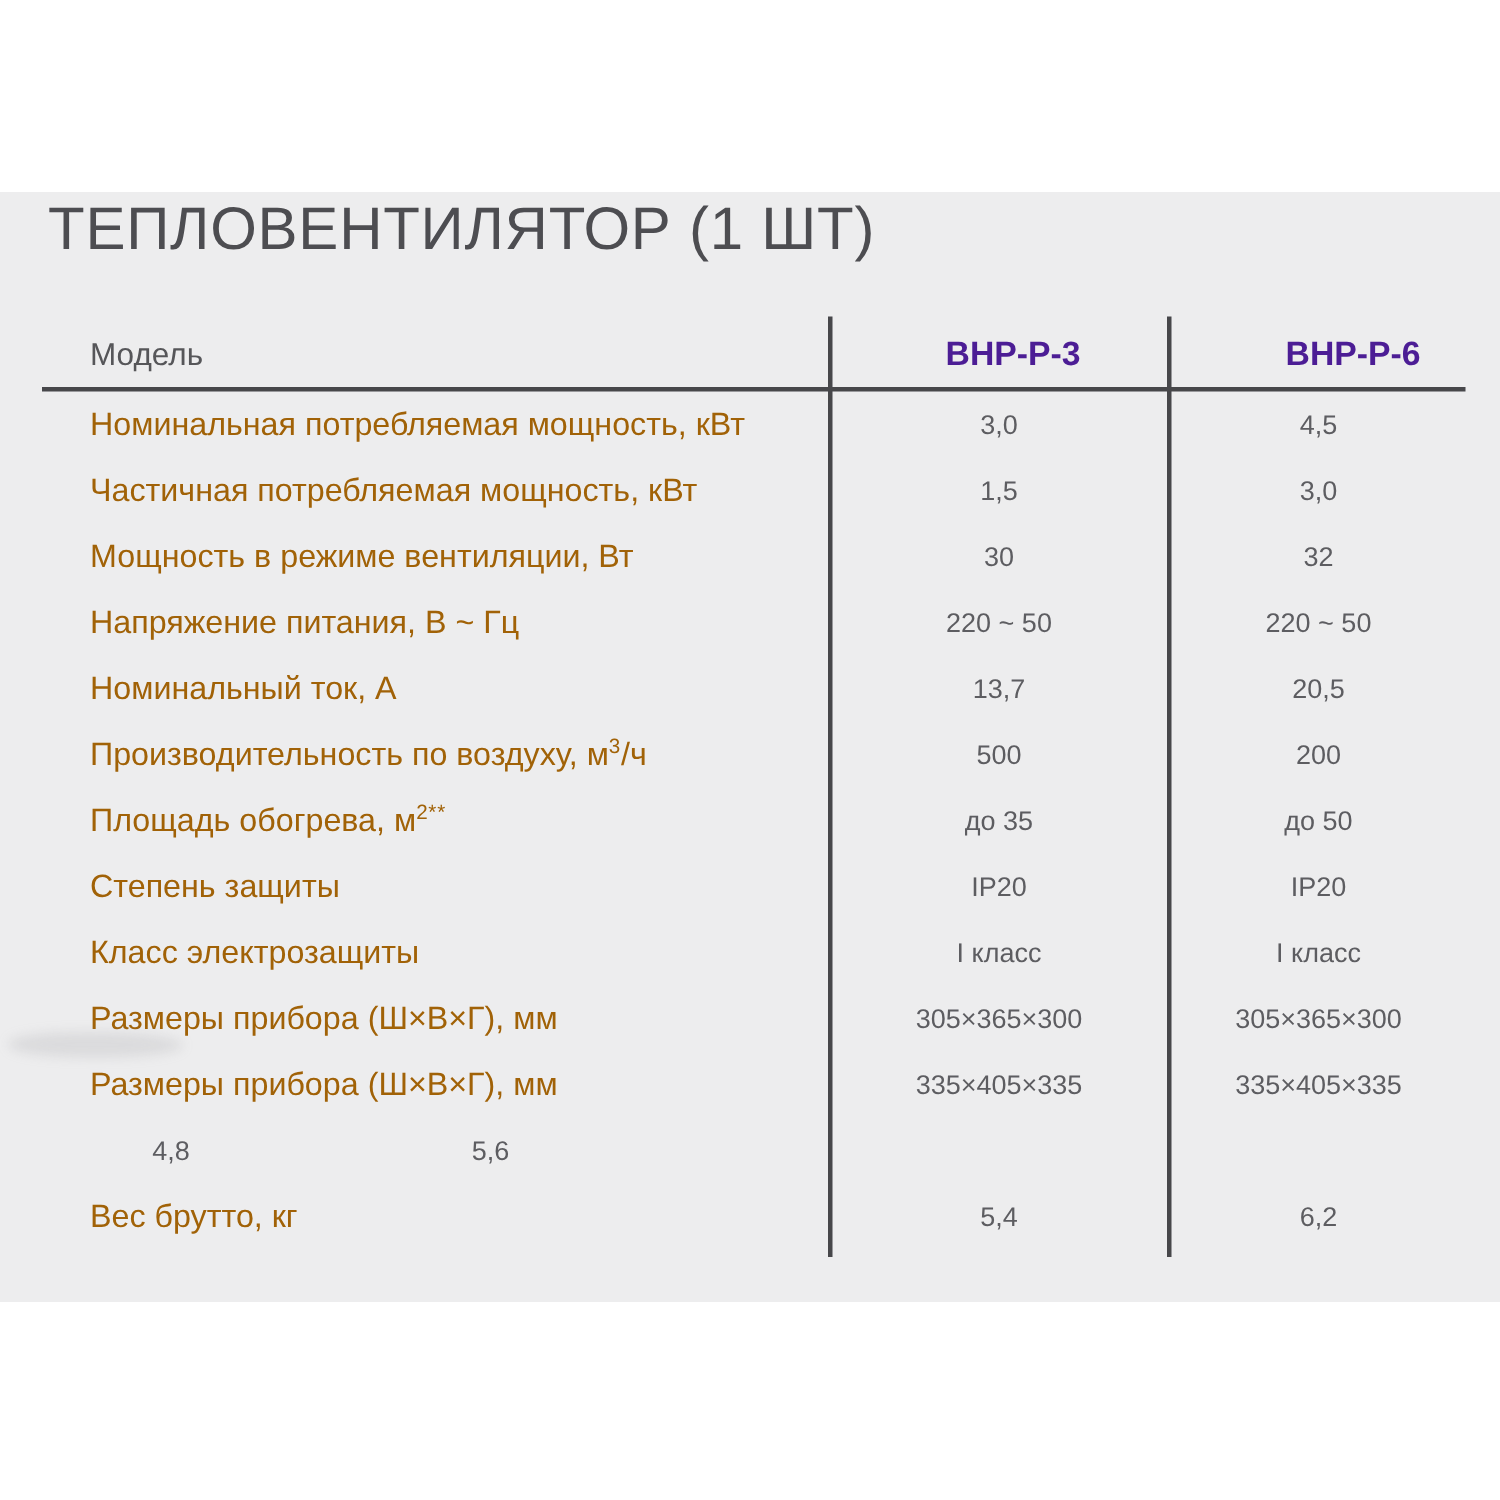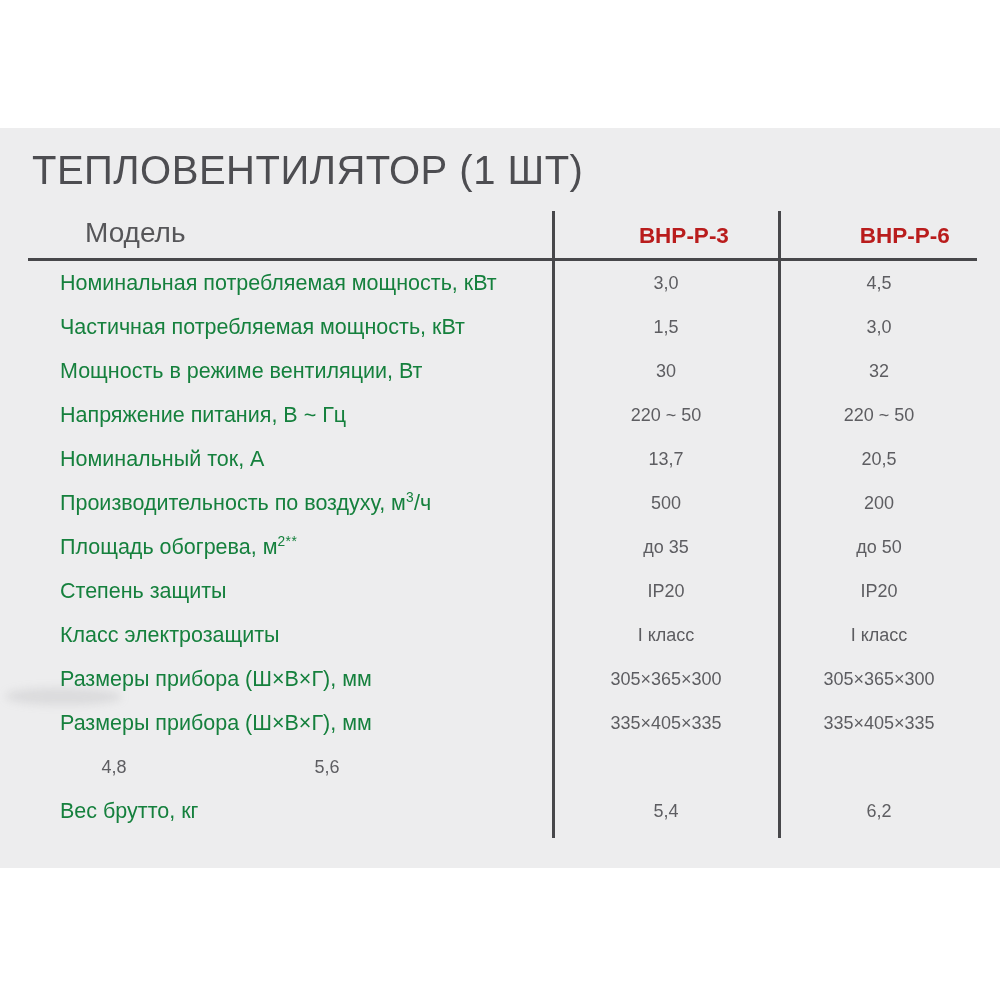--- a/index.html
+++ b/index.html
@@ -19,21 +19,21 @@
     position: absolute;
     left: 0;
     top: 128px;
     width: 1000px;
     height: 740px;
     background: #ededee;
   }
   .title {
     position: absolute;
     left: 32px;
-    top: 20px;
+    top: 3px;
     margin: 0;
     font-size: 40px;
     font-weight: 400;
     letter-spacing: 0.5px;
     color: #4d4d51;
     white-space: nowrap;
   }
   
   .vline {
     position: absolute;
@@ -75,40 +75,39 @@
   .row {
     flex: 1 1 0;
     display: flex;
     align-items: center;
   }
   .cell { box-sizing: border-box; }
   .cell.label {
     width: 552px;
     padding-left: 60px;
     font-size: 21.5px;
-    color: #15803d;
+    color: #a16207;
     white-space: nowrap;
   }
   .cell.val {
     text-align: center;
     font-size: 18px;
     color: #5d5d61;
     white-space: nowrap;
   }
   .cell.c1 { width: 228px; }
   .cell.c2 { width: 198px; }
   .header-row .label {
-    font-size: 28px;
+    font-size: 21px;
     color: #565659;
-    margin-left: 25px;
   }
   .header-row .val {
     font-weight: 700;
     font-size: 22.5px;
-    color: #b91c1c;
+    color: #4c1d95;
     margin-left: 16px;
   }
   sup.sup {
     font-size: 0.64em;
     line-height: 0;
     vertical-align: super;
     letter-spacing: 0.5px;
   }
   .smudge {
     position: absolute;

